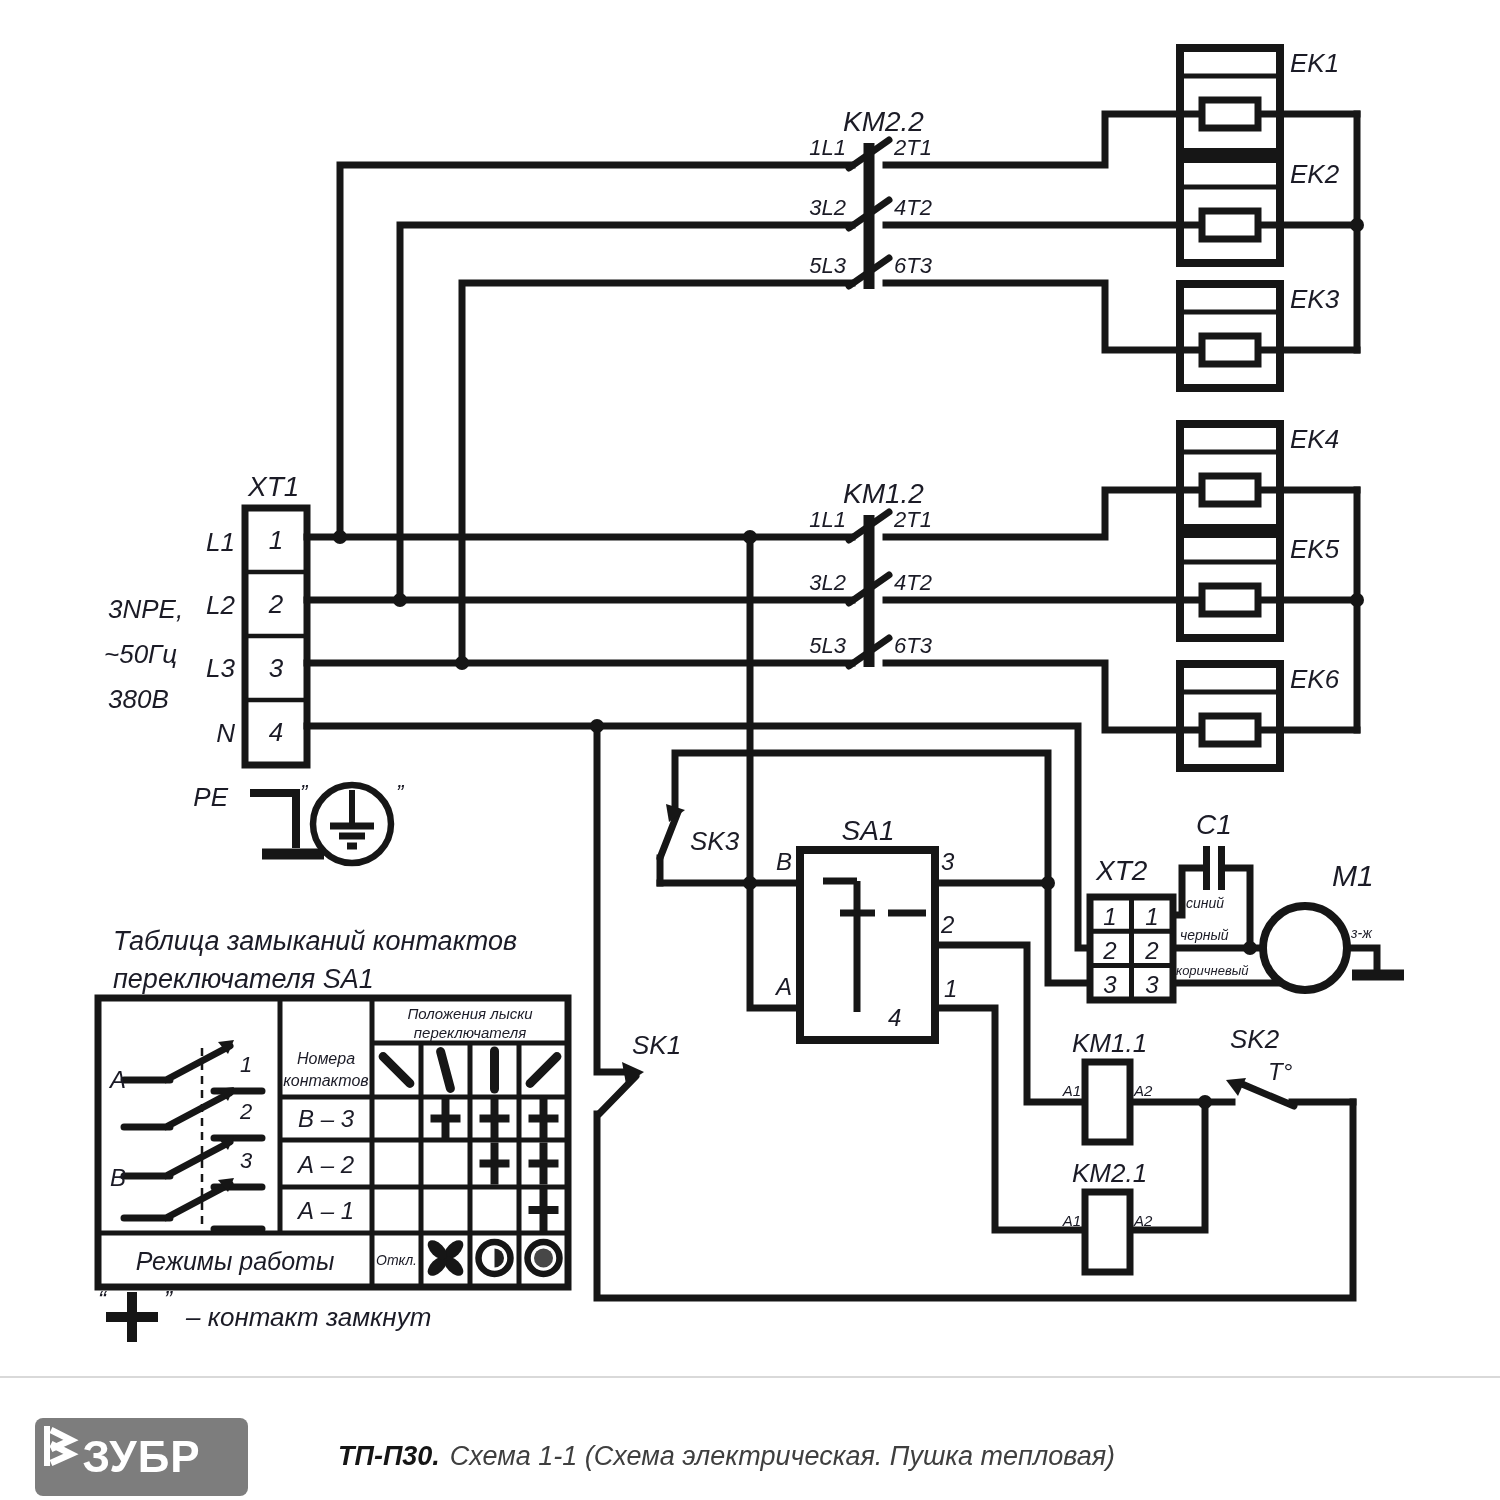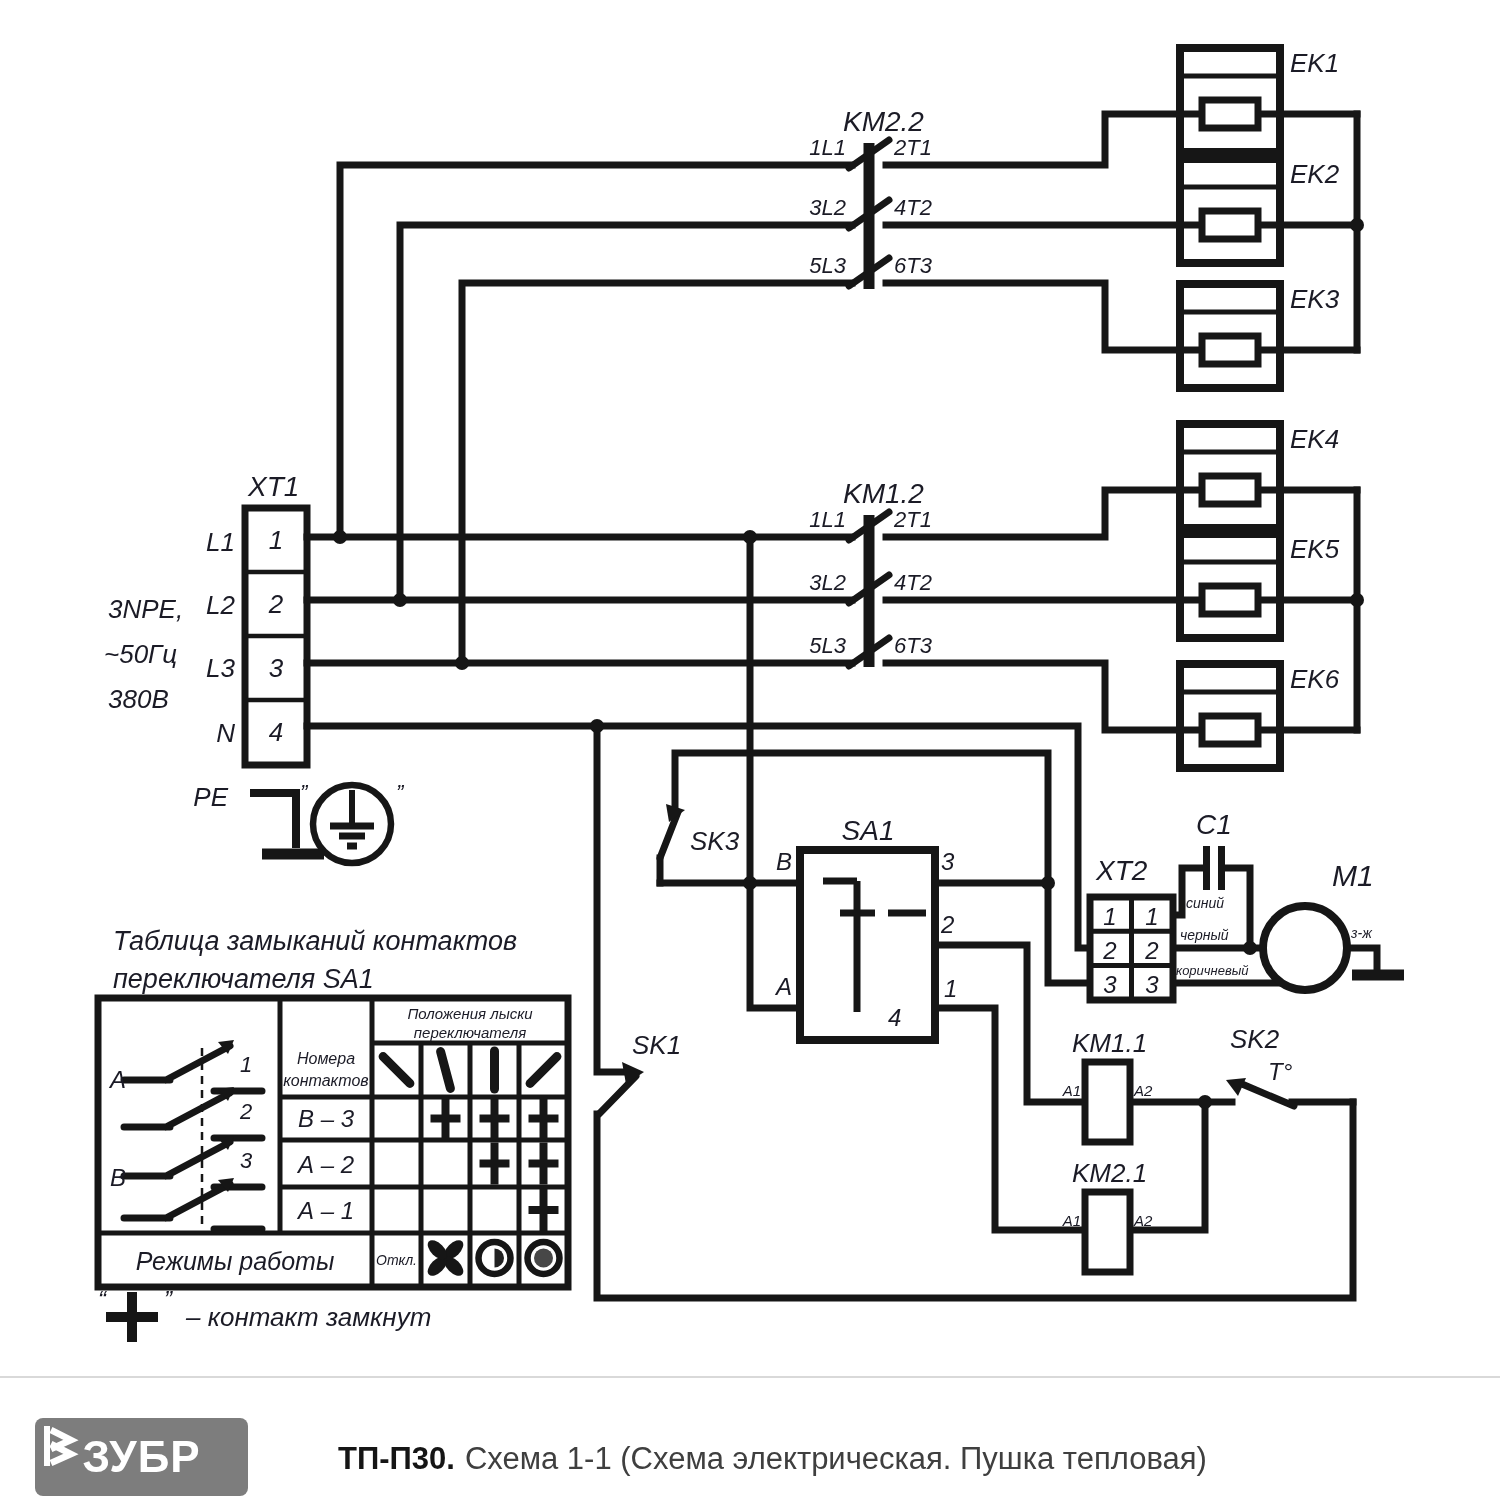--- a/index.html
+++ b/index.html
@@ -8,21 +8,21 @@
   svg{position:absolute;left:0;top:0;}
   svg text{font-family:"Liberation Sans","DejaVu Sans",sans-serif;font-style:italic;fill:#1b1b26;}
   .f13{font-size:13px}.f14{font-size:14px}.f15{font-size:15px}.f16{font-size:16px}
   .f22{font-size:22px}.f24{font-size:24px}.f25{font-size:25px}.f26{font-size:26px}
   .f27{font-size:27px}.f28{font-size:28px}.f30{font-size:30px}
   .mid{text-anchor:middle}.end{text-anchor:end}
   .footer-rule{position:absolute;left:0;top:1376px;width:1500px;height:2px;background:#d9d9d9;}
   .logo{position:absolute;left:35px;top:1418px;width:213px;height:78px;background:#7d7d7d;
         border-radius:8px;display:flex;align-items:center;justify-content:center;gap:6px;}
   .logo .brand{color:#fff;font-weight:800;font-size:44px;letter-spacing:1px;}
-  .doc-title{position:absolute;left:338px;top:1441px;font-size:31px;color:#3f3f3f;white-space:nowrap;}
+  .doc-title{position:absolute;left:338px;top:1441px;font-size:27px;color:#3f3f3f;white-space:nowrap;font-style:italic;}
   .doc-title b{color:#151515;font-weight:700;margin-right:10px;}
 </style>
 </head>
 <body>
 
 <div class="screen">
 
 <svg width="1500" height="1395" viewBox="0 0 1500 1395">
 
   <g stroke="#161616" stroke-width="7" fill="none" stroke-linecap="square">

